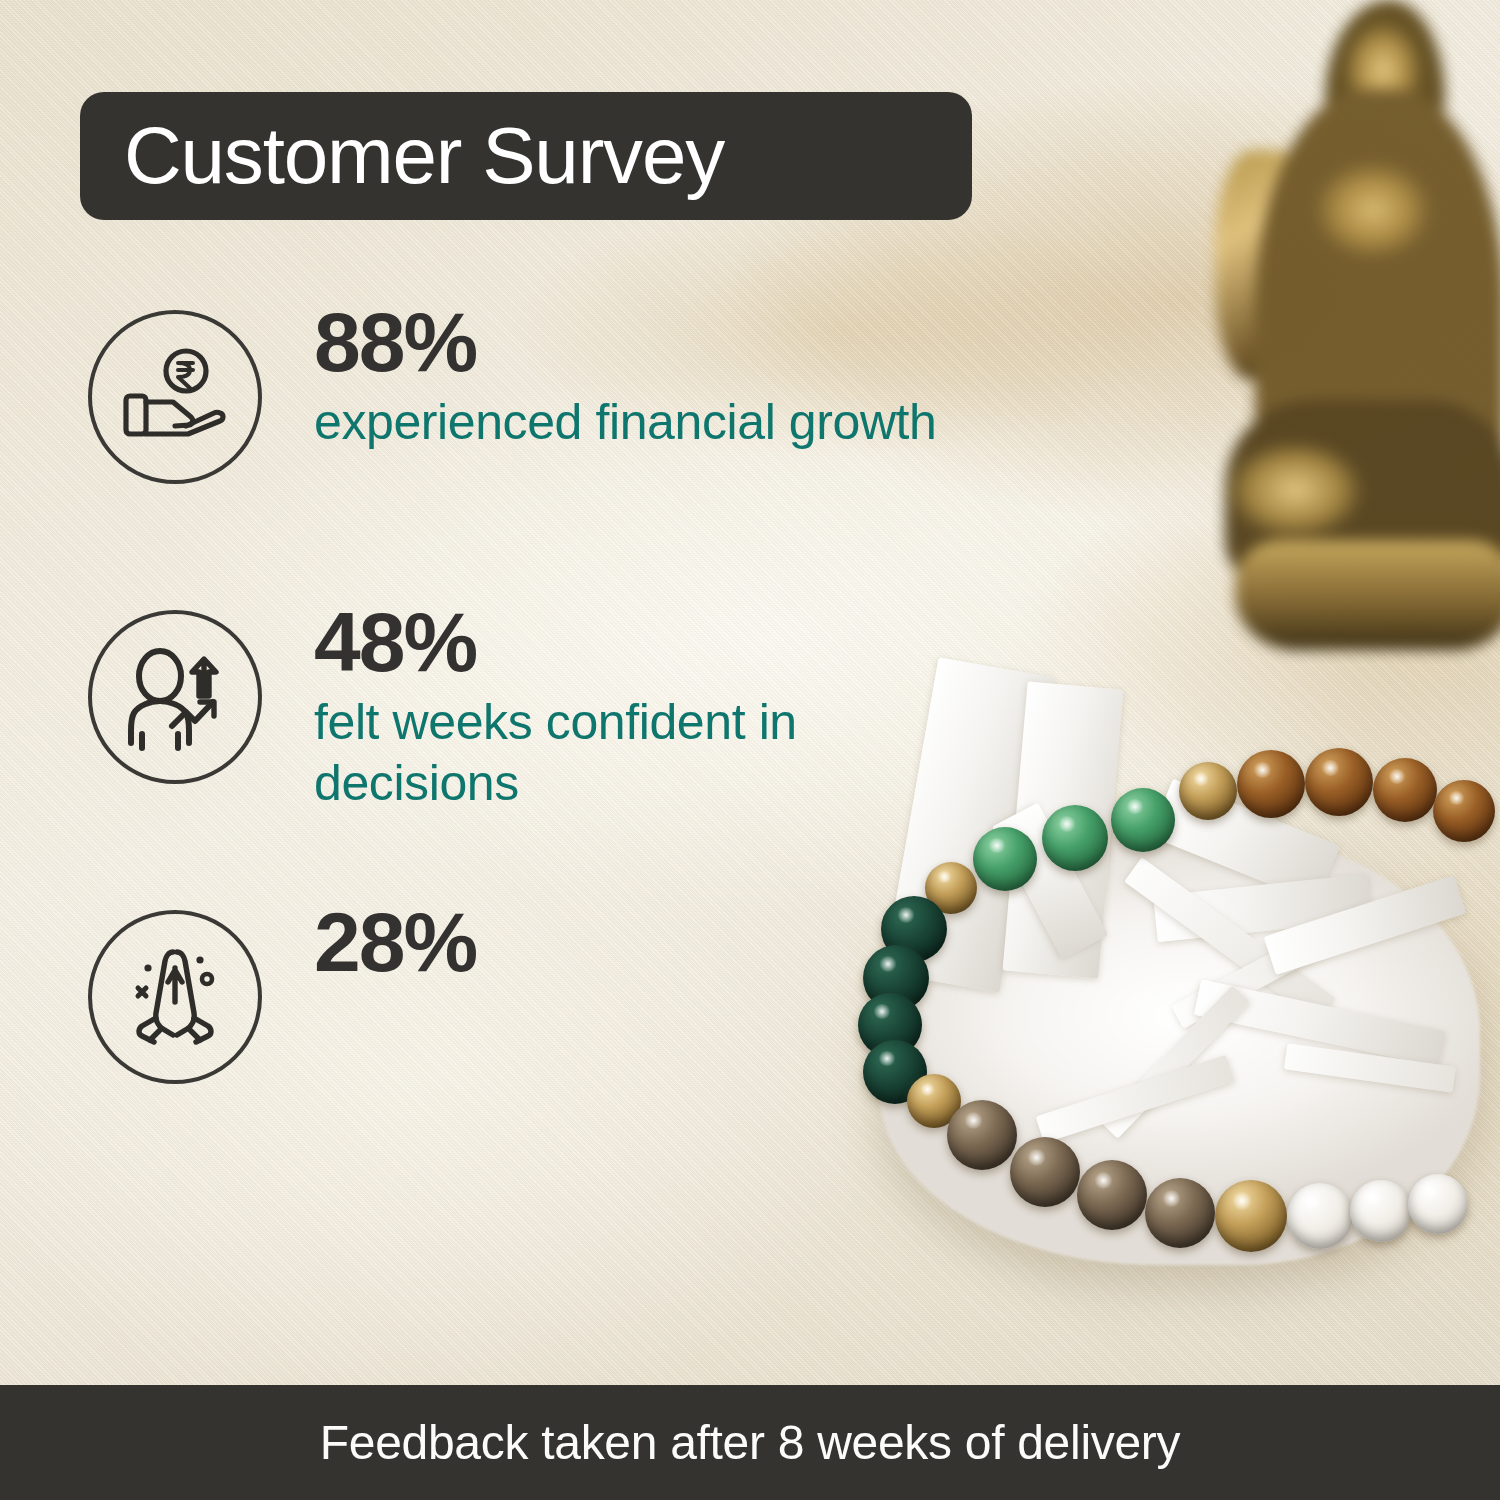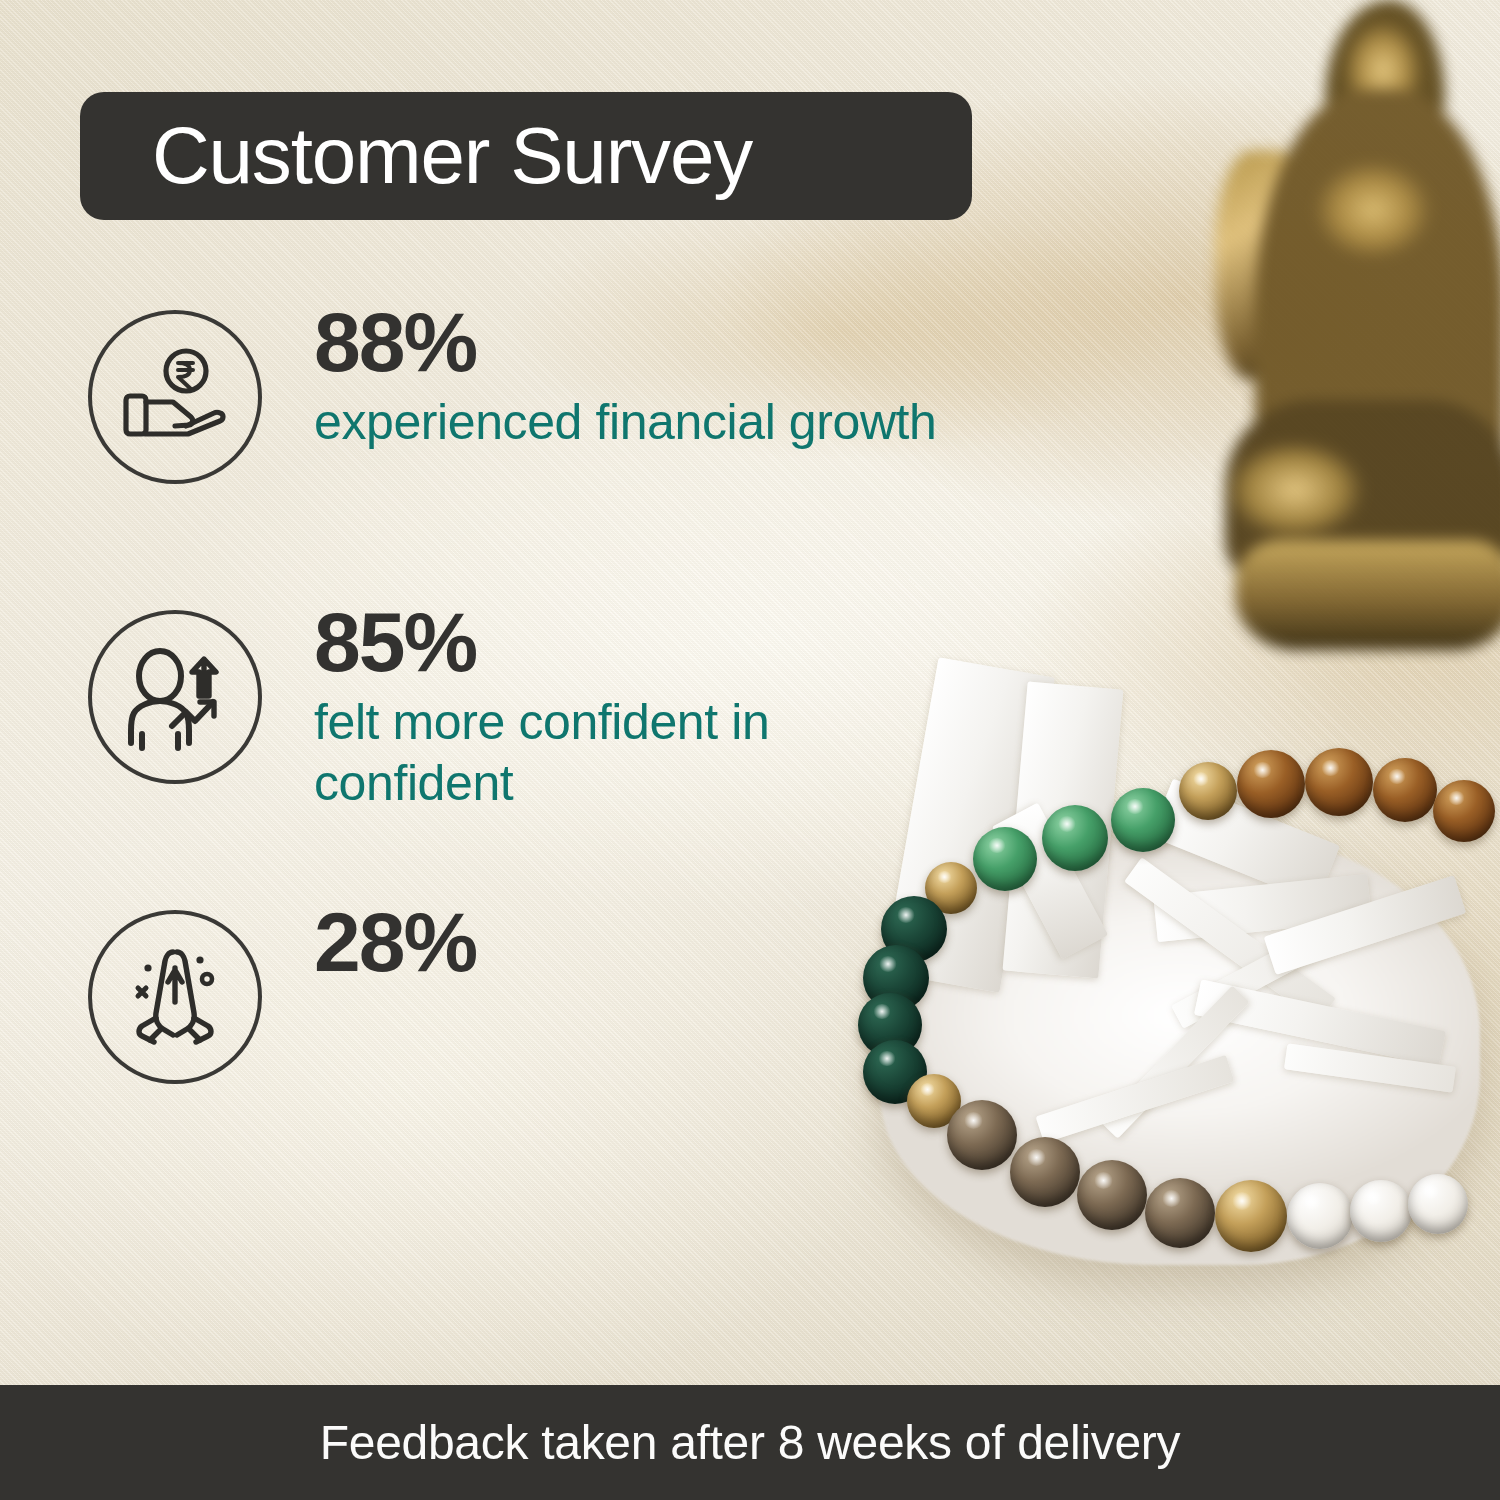--- a/index.html
+++ b/index.html
@@ -114,21 +114,21 @@
   .b-gold   { background:radial-gradient(circle at 36% 26%, #f3dda6 0%, #c4a05a 36%, #8a6a30 70%, #4e3a16 100%); }
   .b-pyrite { background:radial-gradient(circle at 34% 26%, #b8a68c 0%, #7d6a53 38%, #4a3e30 72%, #2a221a 100%); }
   .b-tiger  { background:radial-gradient(circle at 34% 26%, #d2a25e 0%, #9a5f26 38%, #6b3c15 70%, #38200a 100%); }
   .b-clear  { background:radial-gradient(circle at 34% 26%, #ffffff 0%, #f2efe9 44%, #ddd8cf 78%, #c8c2b8 100%); }
 
   
   #title-badge {
     position:absolute; left:80px; top:92px; width:892px; height:128px;
     background:#343330; border-radius:24px;
     display:flex; align-items:center;
-    padding-left:72px;
+    padding-left:44px;
   }
   #title-badge .title-text {
     color:#ffffff; font-size:80px; font-weight:400; letter-spacing:-1.2px;
     line-height:1; white-space:nowrap;
   }
 
   
   #stats { position:absolute; left:88px; top:300px; width:900px; }
   .stat-row { display:flex; align-items:flex-start; height:300px; }
   .icon-circle {
@@ -243,22 +243,22 @@
         <ellipse cx="44" cy="38" rx="21" ry="25"></ellipse>
         <path d="M44 63c-10 0-22 5-26 12-3 5-3 12-3 18v12"></path>
         <path d="M44 63c10 0 22 5 26 12 3 5 3 12 3 18v12"></path>
         <path d="M26 96v14 M62 96v14"></path>
         <path d="M88 58V22 M76 34l12-13 12 13 -7 0 0 24 -10 0 0-24z" stroke-width="5.4"></path>
         <path d="M56 88l14-14 9 9 18-19"></path>
         <path d="M84 64h14v14" stroke-width="5.4"></path>
       </svg>
     </div>
     <div class="stat-text">
-      <div class="stat-value">85%</div>
-      <div class="stat-label">felt more confident in confident</div>
+      <div class="stat-value">48%</div>
+      <div class="stat-label">felt weeks confident in decisions</div>
     </div>
   </div>
 
   <div class="stat-row">
     <div class="icon-circle">
       <svg width="118" height="118" viewBox="0 0 118 118" fill="none" stroke="#2e2d2a" stroke-width="5.4" stroke-linecap="round" stroke-linejoin="round">
         <path d="M57 14c-4 0-7 4-8 9l-9 52c-1 7 2 13 7 16l10 6"></path>
         <path d="M61 14c4 0 7 4 8 9l9 52c1 7-2 13-7 16l-10 6"></path>
         <path d="M59 30v34 M52 44l7-12 7 12"></path>
         <path d="M40 80l-14 8c-4 3-4 8 0 10l12 6"></path>

